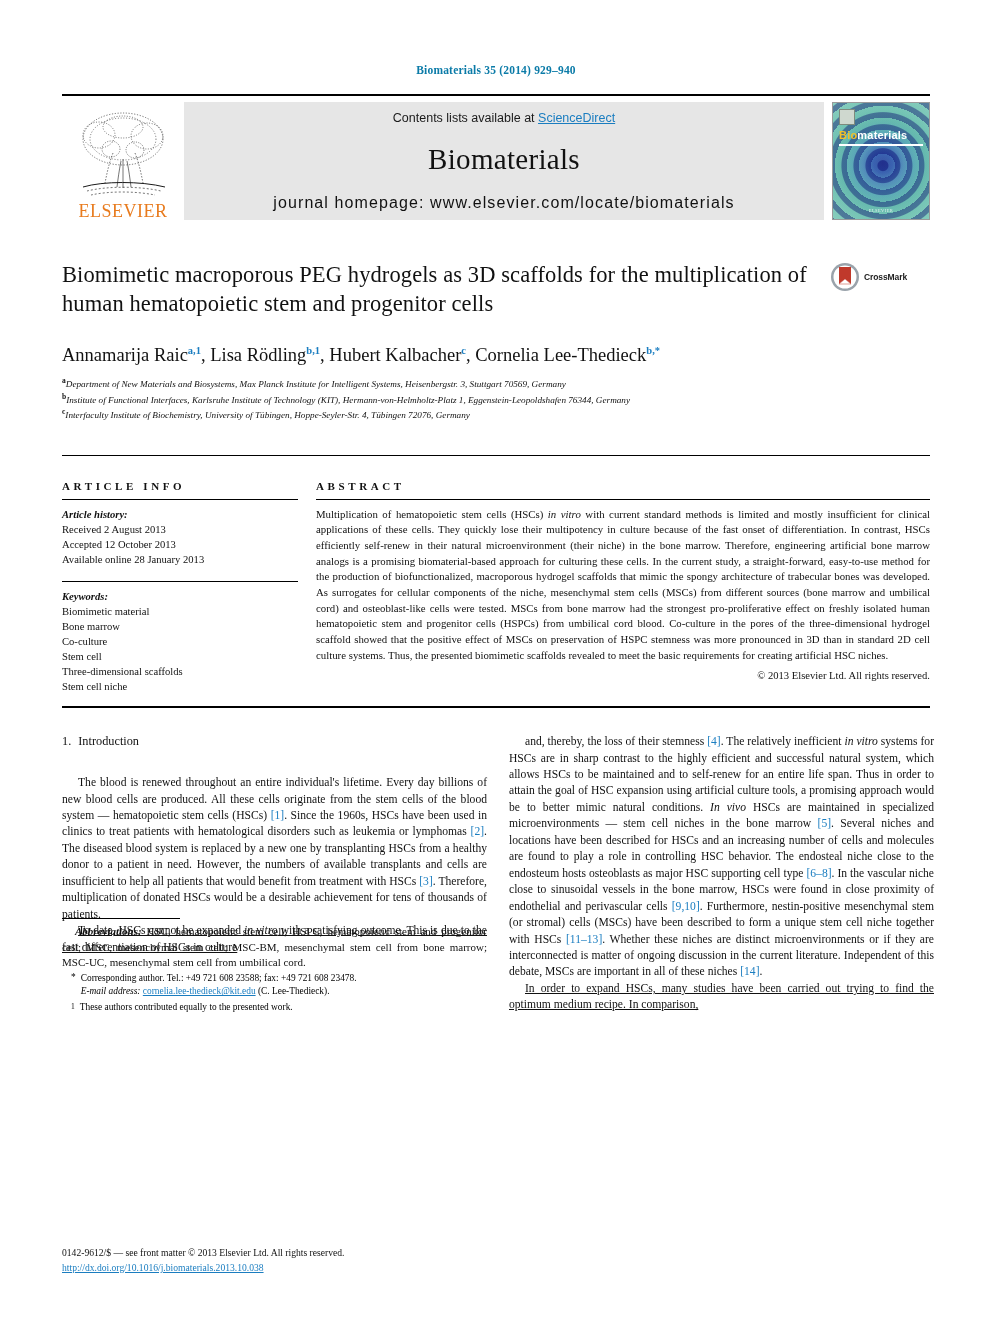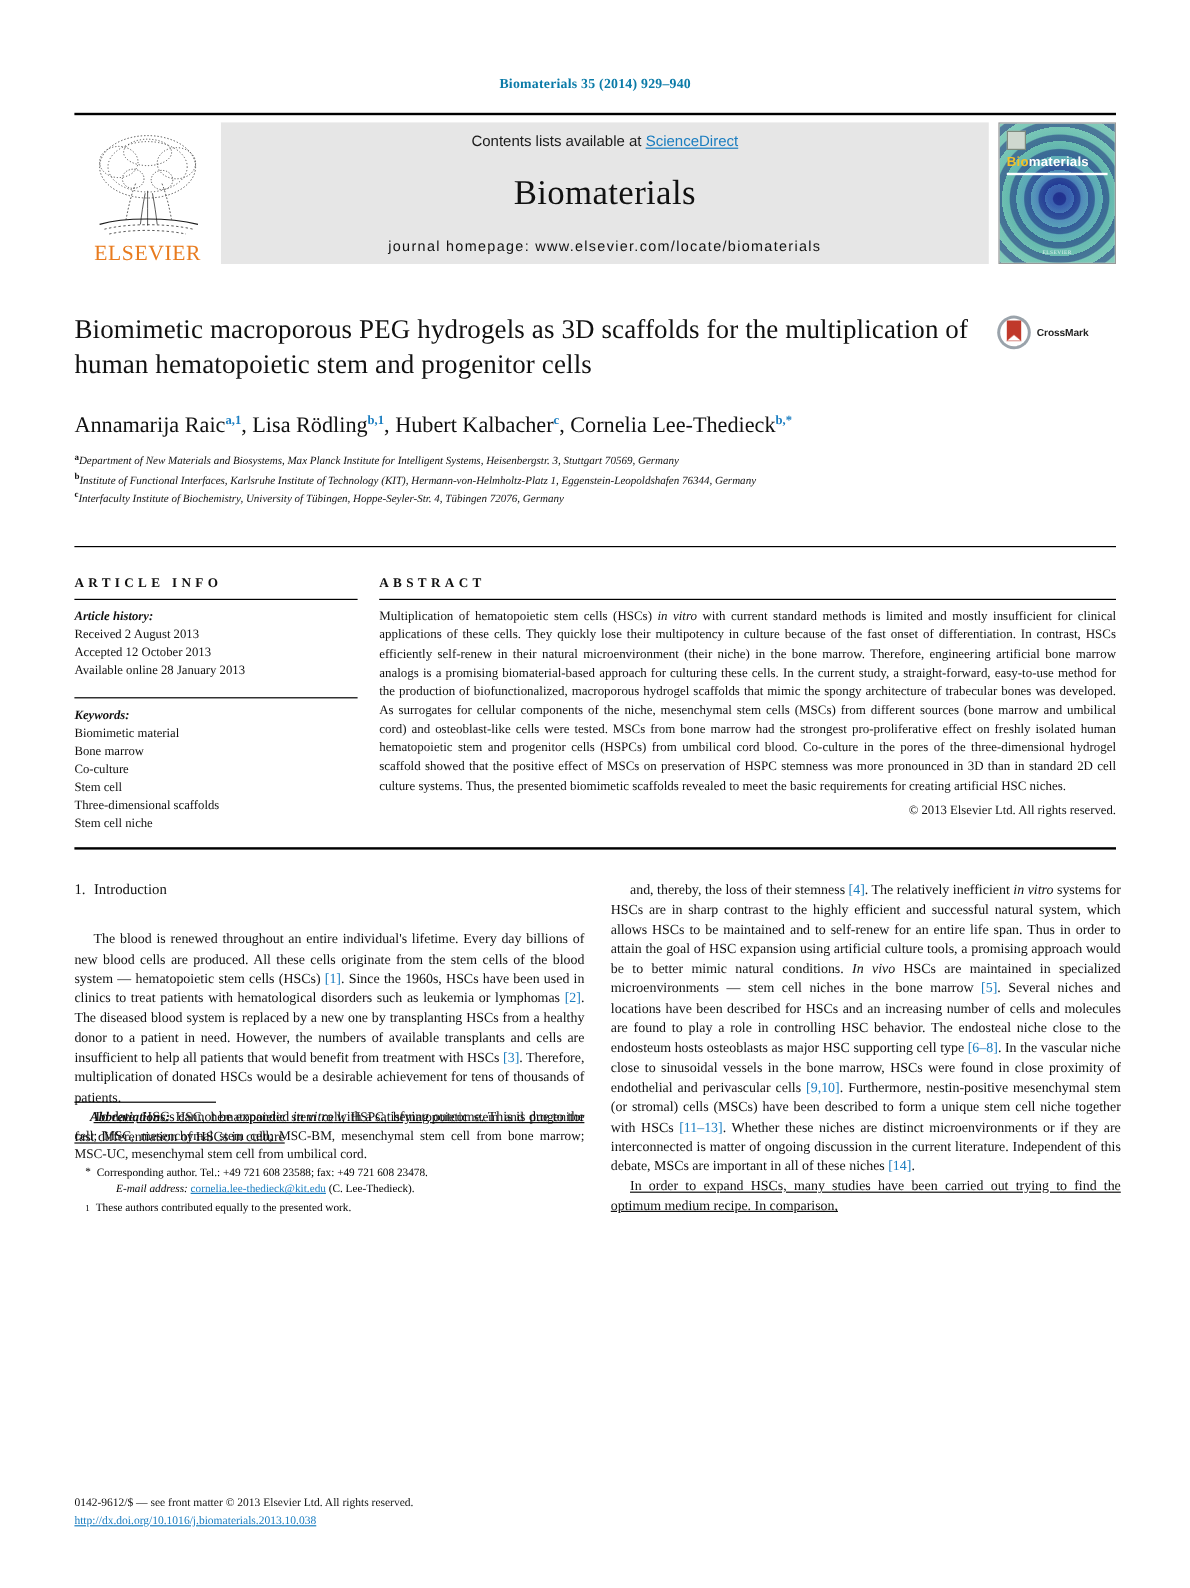--- a/index.html
+++ b/index.html
@@ -79,21 +79,21 @@
     color: #1a7dc0;
   }
   .journal-name {
     font-family: "Liberation Serif", serif;
     font-size: 29px;
     color: #111;
     letter-spacing: 0.3px;
   }
   .homepage-line {
     font-family: "Liberation Sans", sans-serif;
-    font-size: 12px;
+    font-size: 16px;
     color: #111;
     letter-spacing: 1.1px;
   }
   .cover-thumb {
     width: 96px;
     flex: 0 0 96px;
     margin-left: 8px;
     border: 1px solid #999;
     position: relative;
     overflow: hidden;
@@ -313,21 +313,21 @@
     gap: 5px;
     margin-top: 2px;
     padding-left: 9px;
   }
   .fn-mark {
     flex: 0 0 auto;
     font-size: 9.4px;
   }
   .fn-mark.sup { font-size: 7.5px; vertical-align: super; padding-top:1px;}
   .fn-text { font-size: 9.4px; line-height: 1.40; }
-  .fn-text .em { font-style: italic; margin-left: 16px; }
+  .fn-text .em { font-style: italic; }
   .fn-link { color: #1a7dc0; }
   
   .imprint {
     position: absolute;
     left: 62px;
     bottom: 48px;
     width: 425px;
     font-size: 9.6px;
     line-height: 1.5;
     color: #111;

